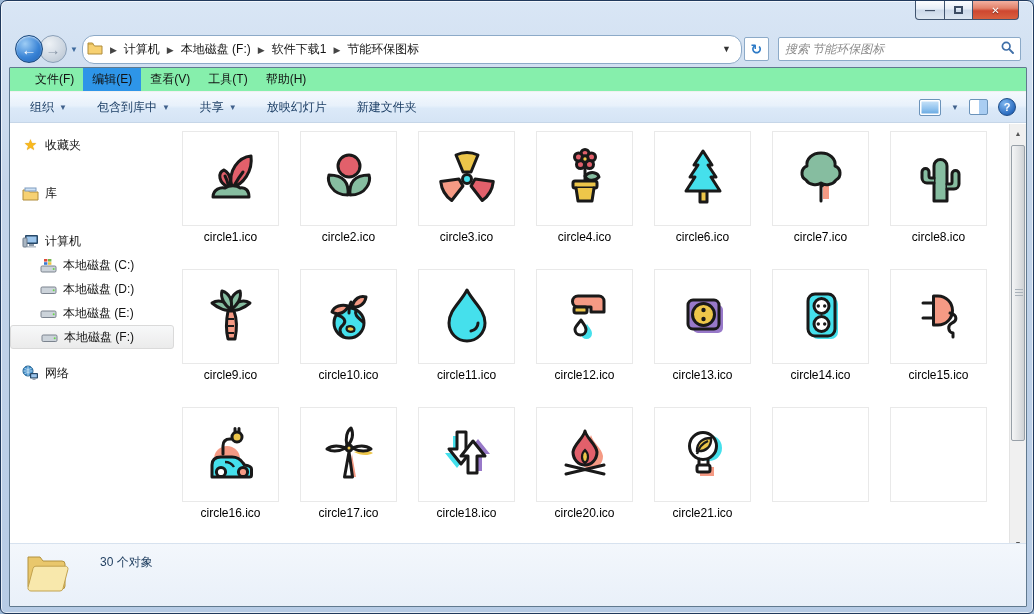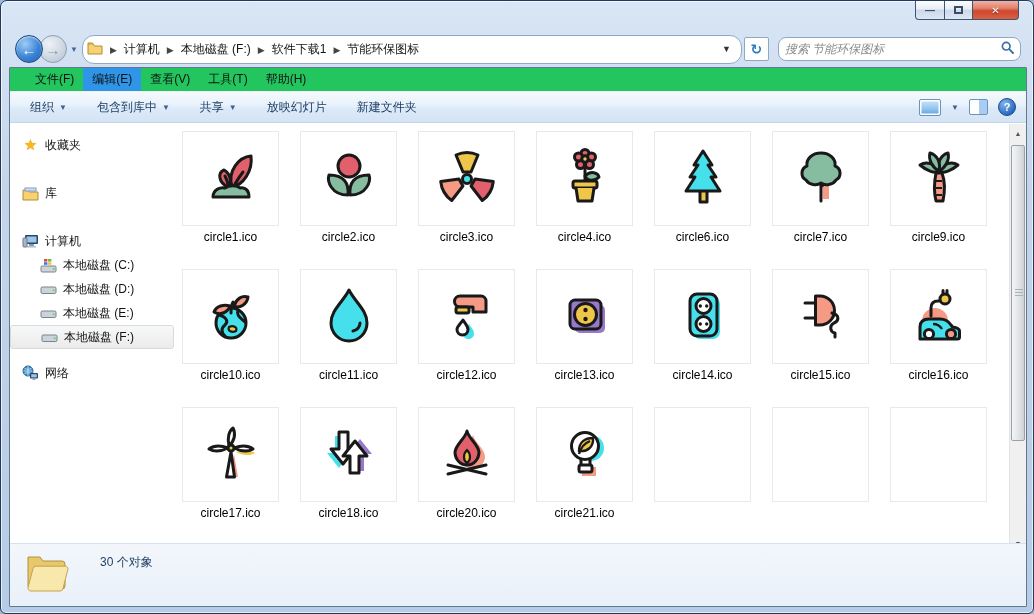--- a/index.html
+++ b/index.html
@@ -28,29 +28,29 @@
   .nav-back { background:radial-gradient(circle at 35% 30%, #9ecdf5, #3a84d6 55%, #1b5eb4); color:#fff; margin-left:6px; z-index:2; box-shadow:inset 0 1px 2px rgba(255,255,255,.7); }
   .nav-fwd  { background:radial-gradient(circle at 35% 30%, #eef2f6, #cfd8e2 55%, #b4c0cd); color:#8795a6; margin-left:-4px; border-color:#8ba0b8; }
   .nav-chevron { color:#3e6a9d; font-size:8px; margin:0 4px 0 3px; }
   .addr-box { height:29px; flex:1 1 auto; max-width:660px; background:#fff; border:1px solid #8caac8; border-radius:12px;
     display:flex; align-items:center; padding:0 4px; }
   .crumb-sep { color:#444; font-size:9px; padding:0 7px; }
   .crumb { color:#141414; white-space:nowrap; }
   .addr-caret { margin-left:auto; color:#333; font-size:9px; padding:0 6px; }
   .refresh-btn { width:25px; height:24px; margin-left:2px; background:#fff; border:1px solid #8caac8; border-radius:2px;
     color:#2d7ac6; font-size:14px; font-weight:bold; display:flex; align-items:center; justify-content:center; }
-  .search-box { width:243px; height:24px; margin-left:9px; background:#fff; border:1px solid #8caac8; border-radius:8px;
+  .search-box { width:243px; height:24px; margin-left:9px; background:#fff; border:1px solid #8caac8; border-radius:2px;
     display:flex; align-items:center; padding:0 6px; }
   .search-box input { flex:1; border:none; outline:none; font:italic 12px "Liberation Sans","DejaVu Sans",sans-serif; color:#8b8b8b; background:transparent; }
   .search-box input::placeholder { color:#8b8b8b; font-style:italic; }
 
   
   .client { position:absolute; left:8px; top:66px; width:1018px; height:540px; background:#fff; border:1px solid #60798f; border-radius:1px; overflow:hidden; }
 
-  .menubar { height:24px; background:#22c55e; display:flex; align-items:center; padding-left:16px; border-bottom:1px solid #f0f0f0; }
+  .menubar { height:24px; background:#86efac; display:flex; align-items:center; padding-left:16px; border-bottom:1px solid #f0f0f0; }
   .menu-item { padding:3px 9px; color:#121212; }
   .menu-item.active { background:#2e95e8; }
 
   .toolbar { height:31px; background:linear-gradient(#f4f9fd,#e8f1fb 45%,#dbe9f8 55%,#d5e4f5); border-bottom:1px solid #c6d6e8;
     display:flex; align-items:center; padding:0 10px 0 20px; color:#1d3f66; }
   .tb-item { margin-right:30px; display:flex; align-items:center; gap:5px; white-space:nowrap; }
   .tb-caret { font-size:8px; color:#40618c; }
   .tb-right { margin-left:auto; display:flex; align-items:center; gap:10px; }
   .views-ic { width:22px; height:17px; border:1px solid #6b93ba; border-radius:2px; background:linear-gradient(#cfe7fa,#8fc2ee 60%,#5ea3de); box-shadow:inset 0 0 0 1.5px #fff; }
   .pane-ic  { width:19px; height:16px; border:1px solid #6b93ba; border-radius:2px; background:linear-gradient(90deg,#ffffff 55%, #a9cdf2 55%); }
@@ -331,20 +331,30 @@
                     <rect x="34" y="36" width="6" height="18" fill="#f59a84"></rect>
                     <path d="M32,56 V28 M32,38 L25,31 M32,42 L39,35" fill="none" stroke="#191919" stroke-width="3" stroke-linecap="round" stroke-linejoin="round"></path>
                     <path d="M32,8 C41,8 47,14 46,21 C52,23 53,32 47,35 C44,40 36,41 32,38 C28,41 20,40 17,35 C11,32 12,23 18,21 C17,14 23,8 32,8 Z" fill="#86bda0" stroke="#191919" stroke-width="3" stroke-linecap="round" stroke-linejoin="round"></path>
                   </svg></span>
               </div>
               <div class="fname">circle7.ico</div>
             </div>
             <div class="cell">
               <div class="tile">
                 <span><svg viewBox="0 0 64 64">
+                    <path d="M27,56 V21 a6.5,6.5 0 0 1 13,0 V56 Z" fill="#86bda0" stroke="#191919" stroke-width="3" stroke-linecap="round" stroke-linejoin="round"></path>
+                    <path d="M27,38 h-7 a5,5 0 0 1 -5,-5 v-6 a3.5,3.5 0 0 1 7,0 v4 a2,2 0 0 0 2,2 h3" fill="#86bda0" stroke="#191919" stroke-width="3" stroke-linecap="round" stroke-linejoin="round"></path>
+                    <path d="M40,44 h7 a5,5 0 0 0 5,-5 v-10 a3.5,3.5 0 0 0 -7,0 v8 a2,2 0 0 1 -2,2 h-3" fill="#86bda0" stroke="#191919" stroke-width="3" stroke-linecap="round" stroke-linejoin="round"></path>
+                  </svg></span>
+              </div>
+              <div class="fname">circle8.ico</div>
+            </div>
+            <div class="cell">
+              <div class="tile">
+                <span><svg viewBox="0 0 64 64">
                     <path d="M29,28 C27,38 27,48 29,56 H36 C38,46 38,36 35,28 Z" fill="#f59a84" stroke="#191919" stroke-width="3" stroke-linecap="round" stroke-linejoin="round"></path>
                     <path d="M29,36 h6 M29,43 h6 M29,50 h6" stroke="#191919" stroke-width="2.2" fill="none"></path>
                     <path d="M32,26 C28,18 19,16 13,20 C20,26 28,29 32,26 Z" fill="#86bda0" stroke="#191919" stroke-width="3" stroke-linecap="round" stroke-linejoin="round"></path>
                     <path d="M32,26 C36,18 45,16 51,20 C44,26 36,29 32,26 Z" fill="#86bda0" stroke="#191919" stroke-width="3" stroke-linecap="round" stroke-linejoin="round"></path>
                     <path d="M32,26 C30,17 34,10 41,8 C43,15 38,23 32,26 Z" fill="#86bda0" stroke="#191919" stroke-width="3" stroke-linecap="round" stroke-linejoin="round"></path>
                     <path d="M32,26 C34,17 30,10 23,8 C21,15 26,23 32,26 Z" fill="#86bda0" stroke="#191919" stroke-width="3" stroke-linecap="round" stroke-linejoin="round"></path>
                   </svg></span>
               </div>
               <div class="fname">circle9.ico</div>
             </div>

